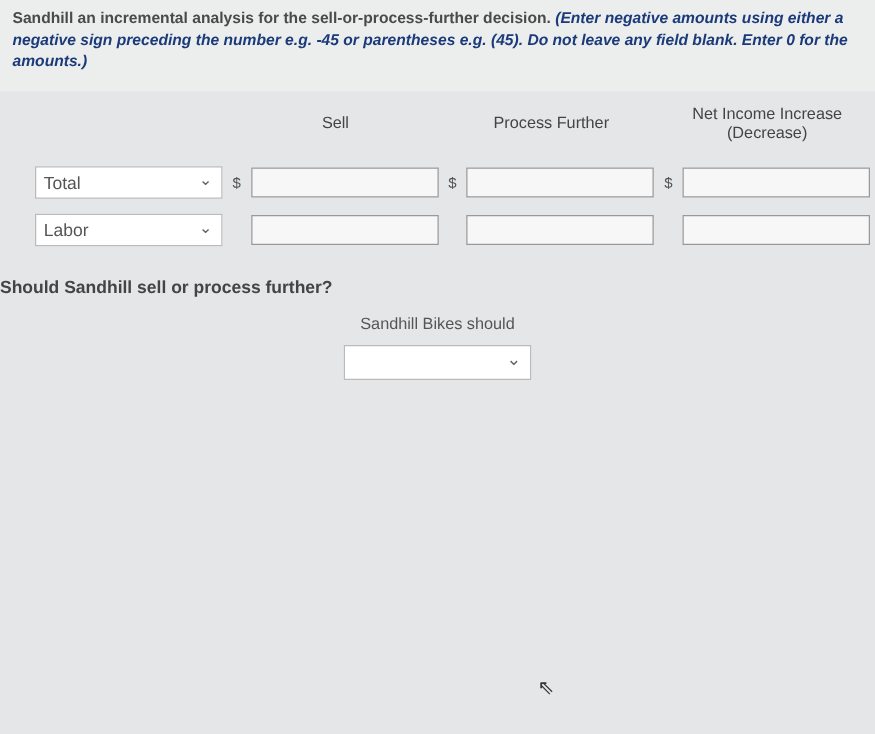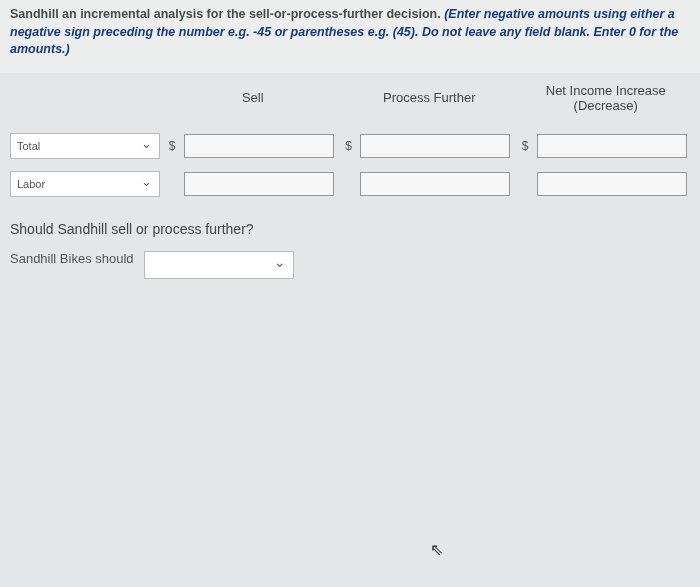--- a/index.html
+++ b/index.html
@@ -14,21 +14,21 @@
   }
   .instructions {
     padding: 6px 10px 14px 10px;
     background: #eceded;
     font-size: 12.5px;
     line-height: 1.4;
   }
   .instr-bold { color: #4a4a4a; font-weight: 600; }
   .instr-italic { color: #1a3a7a; font-style: italic; font-weight: 600; }
   .table-wrap {
-    padding: 0 6px;
+    padding: 0 24px;
   }
   table {
     width: 100%;
     border-collapse: collapse;
   }
   th {
     font-weight: 400;
     color: #444;
     font-size: 13px;
     padding: 10px 4px 14px 4px;
@@ -40,21 +40,21 @@
     vertical-align: middle;
   }
   .label-cell {
     width: 160px;
   }
   .label-select {
     width: 150px;
     height: 26px;
     background: #fff;
     border: 1px solid #bbb;
-    font-size: 11px;
+    font-size: 14px;
     color: #555;
     padding: 0 6px;
     appearance: none;
     cursor: pointer;
   }
   .label-wrap {
     position: relative;
     display: inline-block;
   }
   .label-wrap::after {
@@ -84,28 +84,31 @@
   .line-under td.val-cell, .line-under td.currency {
     border-bottom: 1px solid #555;
   }
   .dbl-over td.val-cell, .dbl-over td.currency {
     border-top: 1px solid #555;
   }
   .dbl-under td.val-cell, .dbl-under td.currency {
     border-bottom: 3px double #555;
   }
   .question {
-    padding: 18px 10px 8px 10px;
+    padding: 18px 10px 8px 0;
     font-size: 14px;
     color: #444;
+    font-weight: bold;
   }
   .decision-row {
     padding: 6px 10px;
     display: flex;
+    align-items: center;
     gap: 10px;
+    flex-direction: column;
   }
   .decision-label {
     font-size: 13px;
     color: #555;
   }
   .decision-select {
     width: 150px;
     height: 28px;
     background: #fff;
     border: 1px solid #bbb;

